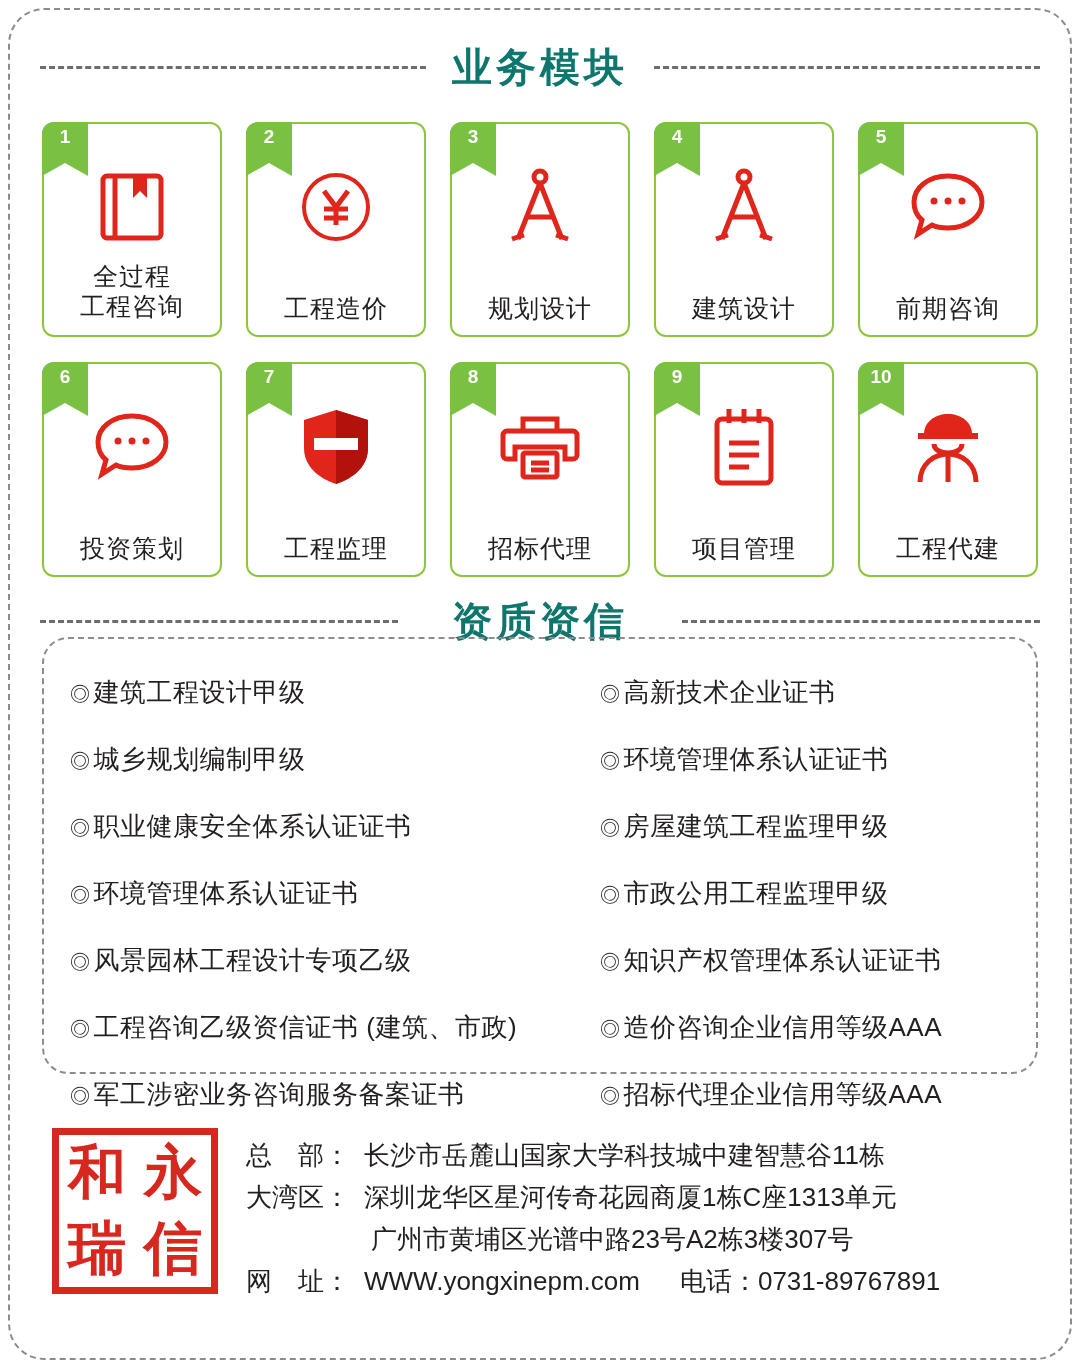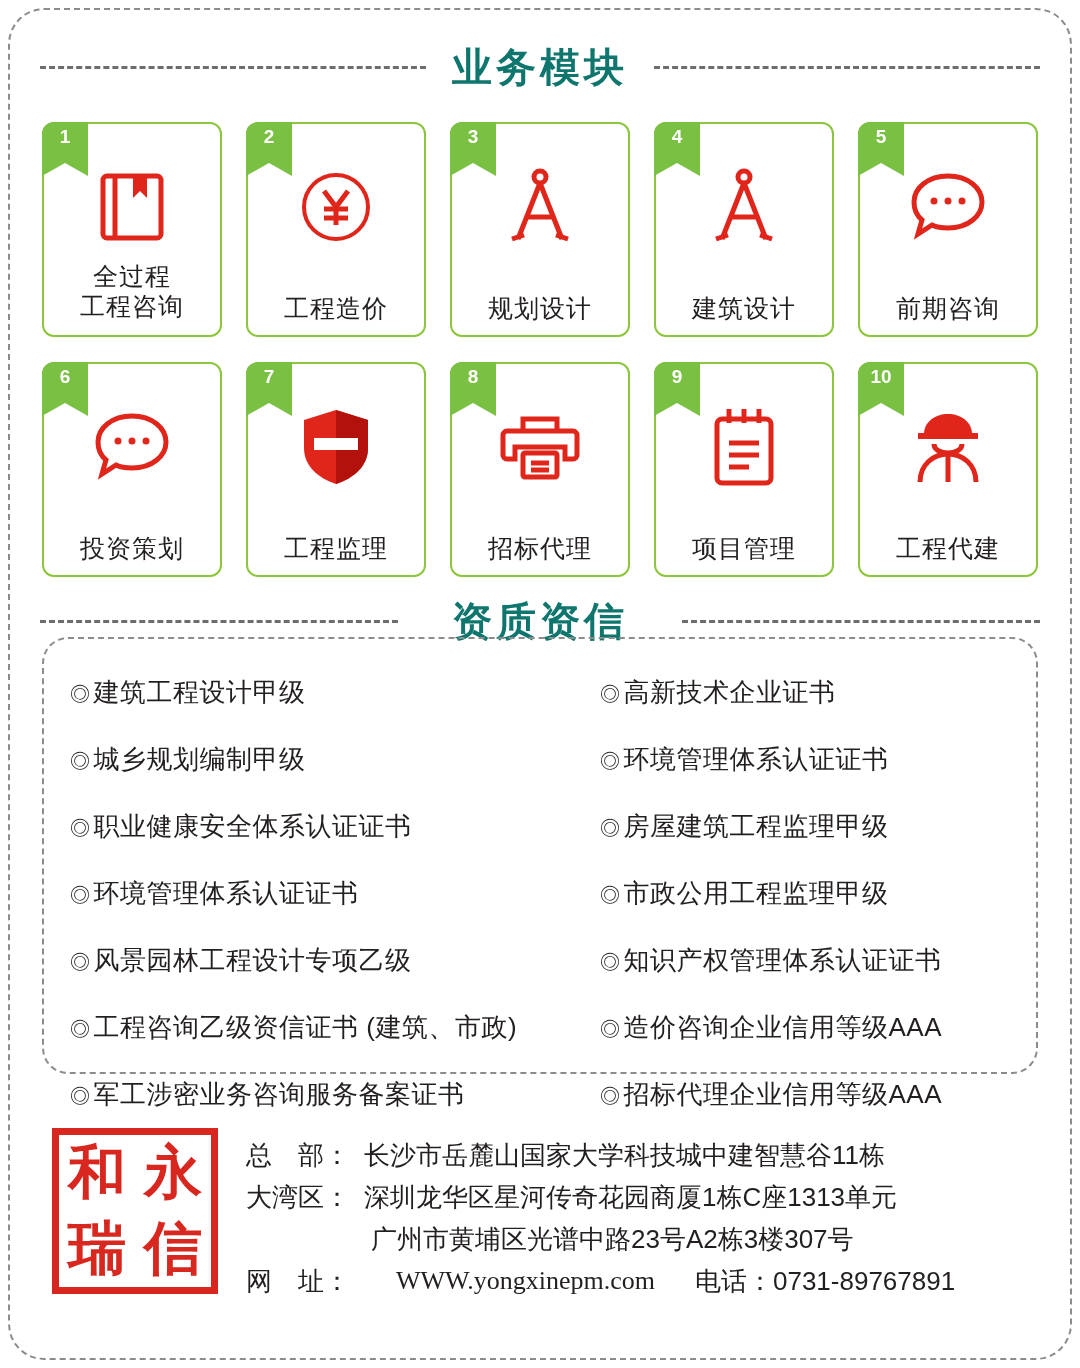--- a/index.html
+++ b/index.html
@@ -193,21 +193,21 @@
   }
   .addr-key {
     flex: 0 0 auto;
     width: 118px;
     letter-spacing: 0;
   }
   .addr-key .sp { display: inline-block; width: 26px; }
   .addr-val { flex: 1 1 auto; }
   .addr-row.indent .addr-val { margin-left: 7px; }
   .addr-row .tel-key { margin-left: 40px; }
-  .addr-val.en { font-family: Liberation Serif, serif; margin-left: 32px; }
+  .addr-val.en { font-family: Liberation Sans, sans-serif; }
 </style>
 </head>
 <body>
 
 <div class="page">
   <div class="outer-frame"></div>
 
   <div class="section-head" style="top:38px;">
     <span class="rule"></span>
     <span class="title">业务模块</span>

